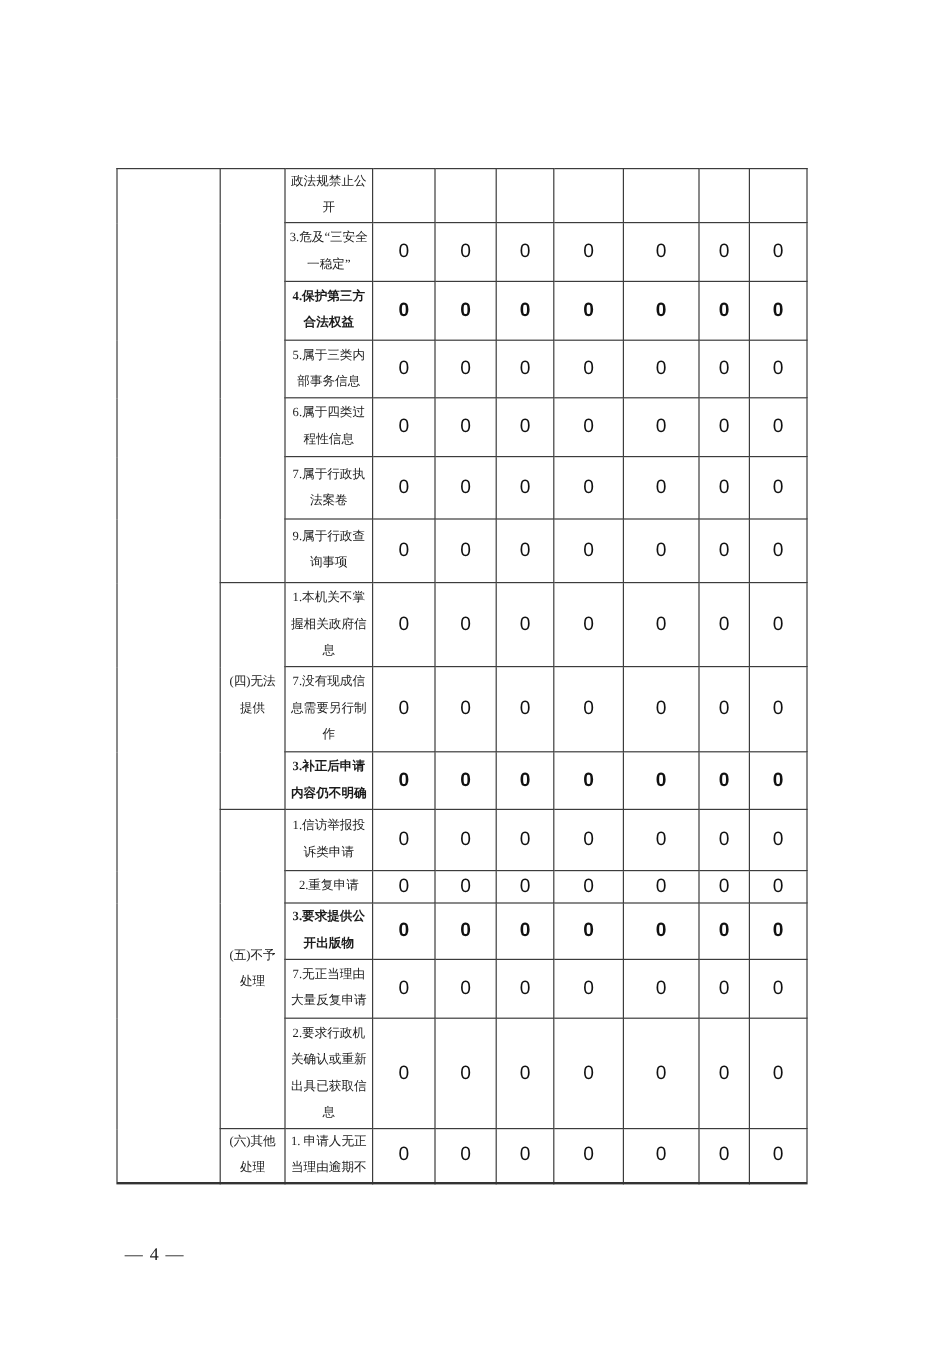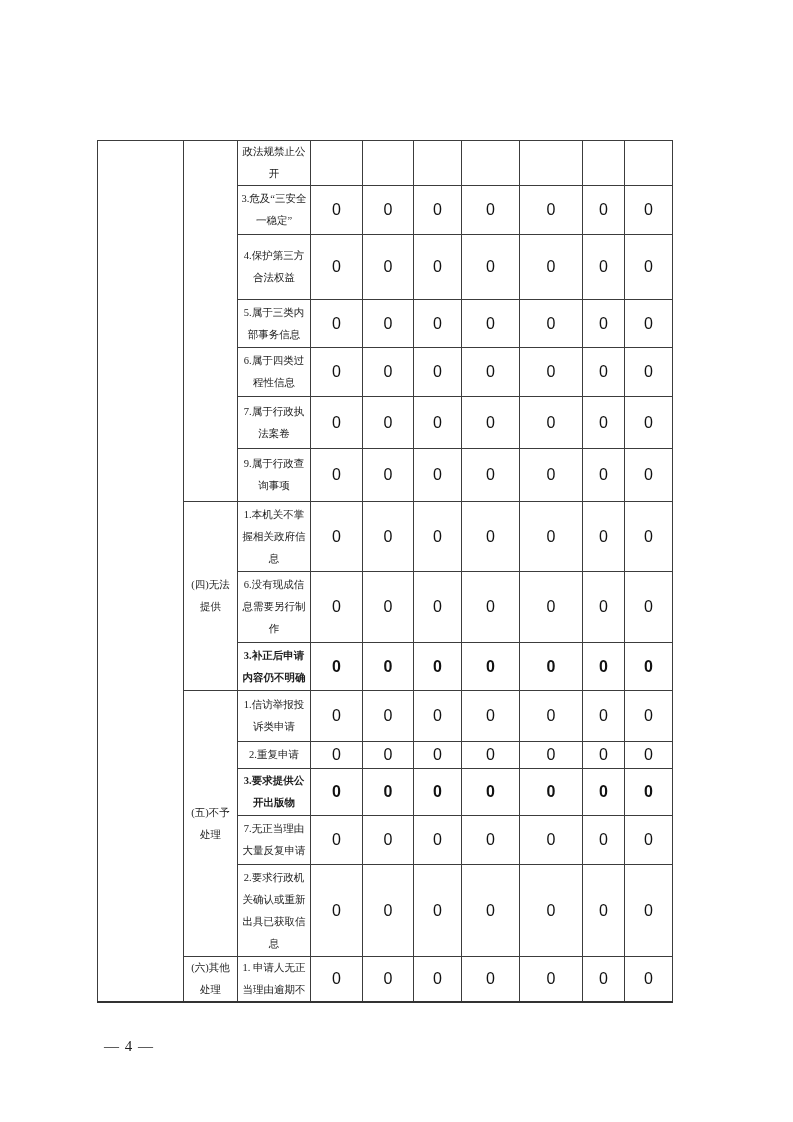--- a/index.html
+++ b/index.html
@@ -100,21 +100,21 @@
             <td class="label-cell">3.危及“三安全
 一稳定”</td>
             <td class="value-cell">0</td>
             <td class="value-cell">0</td>
             <td class="value-cell">0</td>
             <td class="value-cell">0</td>
             <td class="value-cell">0</td>
             <td class="value-cell">0</td>
             <td class="value-cell">0</td>
           </tr>
-          <tr style="height: 65px;">
+          <tr style="height: 49px; font-weight: bold;">
             <td class="label-cell">4.保护第三方
 合法权益</td>
             <td class="value-cell">0</td>
             <td class="value-cell">0</td>
             <td class="value-cell">0</td>
             <td class="value-cell">0</td>
             <td class="value-cell">0</td>
             <td class="value-cell">0</td>
             <td class="value-cell">0</td>
           </tr>
@@ -170,21 +170,21 @@
 息</td>
             <td class="value-cell">0</td>
             <td class="value-cell">0</td>
             <td class="value-cell">0</td>
             <td class="value-cell">0</td>
             <td class="value-cell">0</td>
             <td class="value-cell">0</td>
             <td class="value-cell">0</td>
           </tr>
           <tr style="height: 71px;">
-            <td class="label-cell">6.没有现成信
+            <td class="label-cell">7.没有现成信
 息需要另行制
 作</td>
             <td class="value-cell">0</td>
             <td class="value-cell">0</td>
             <td class="value-cell">0</td>
             <td class="value-cell">0</td>
             <td class="value-cell">0</td>
             <td class="value-cell">0</td>
             <td class="value-cell">0</td>
           </tr>

